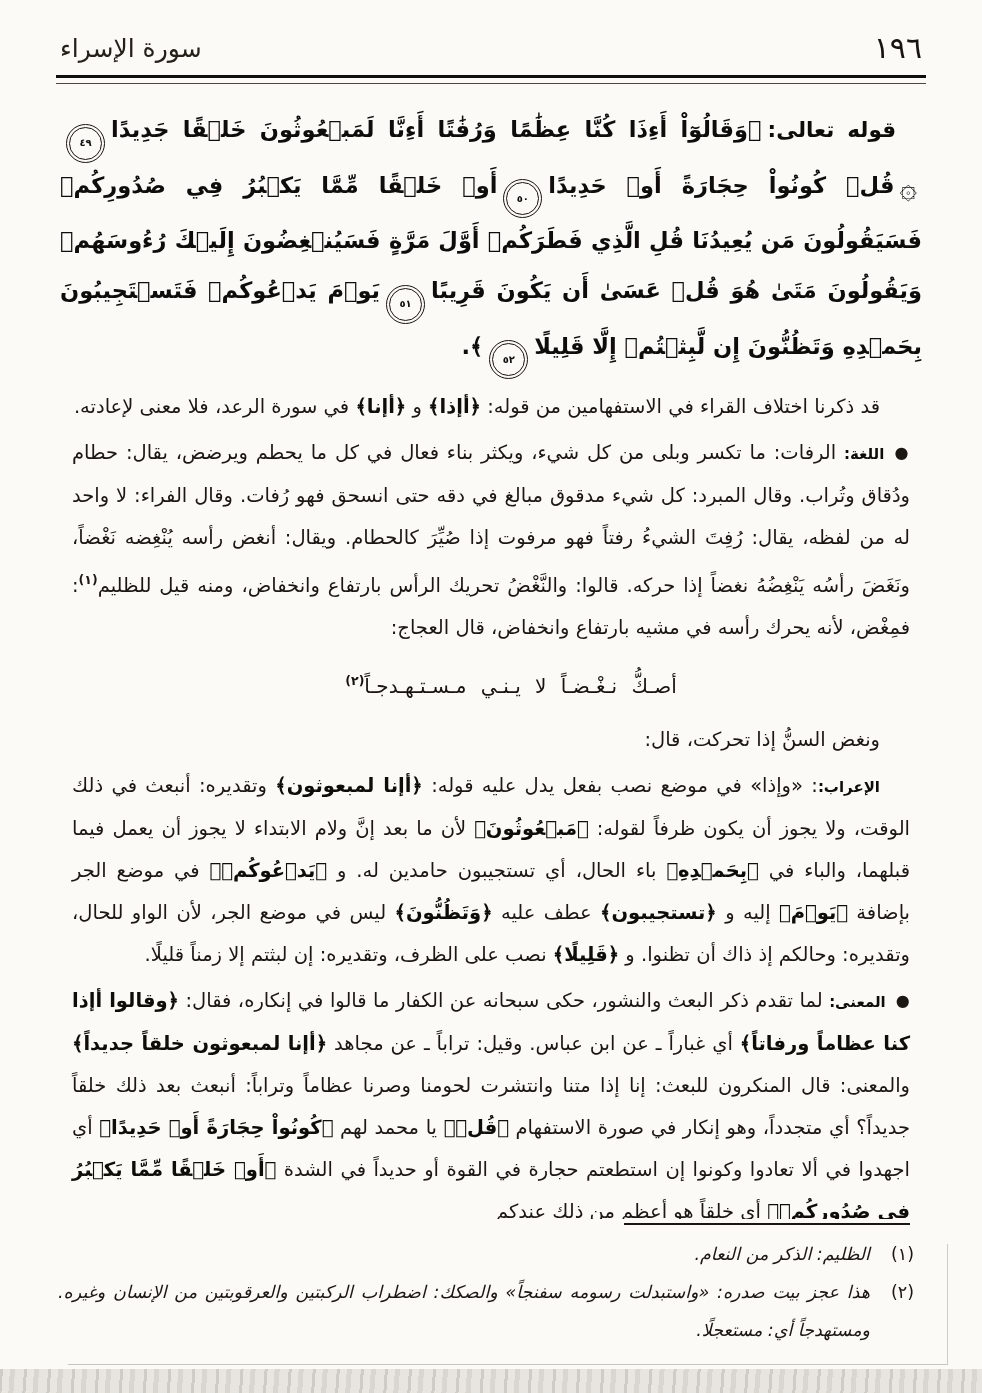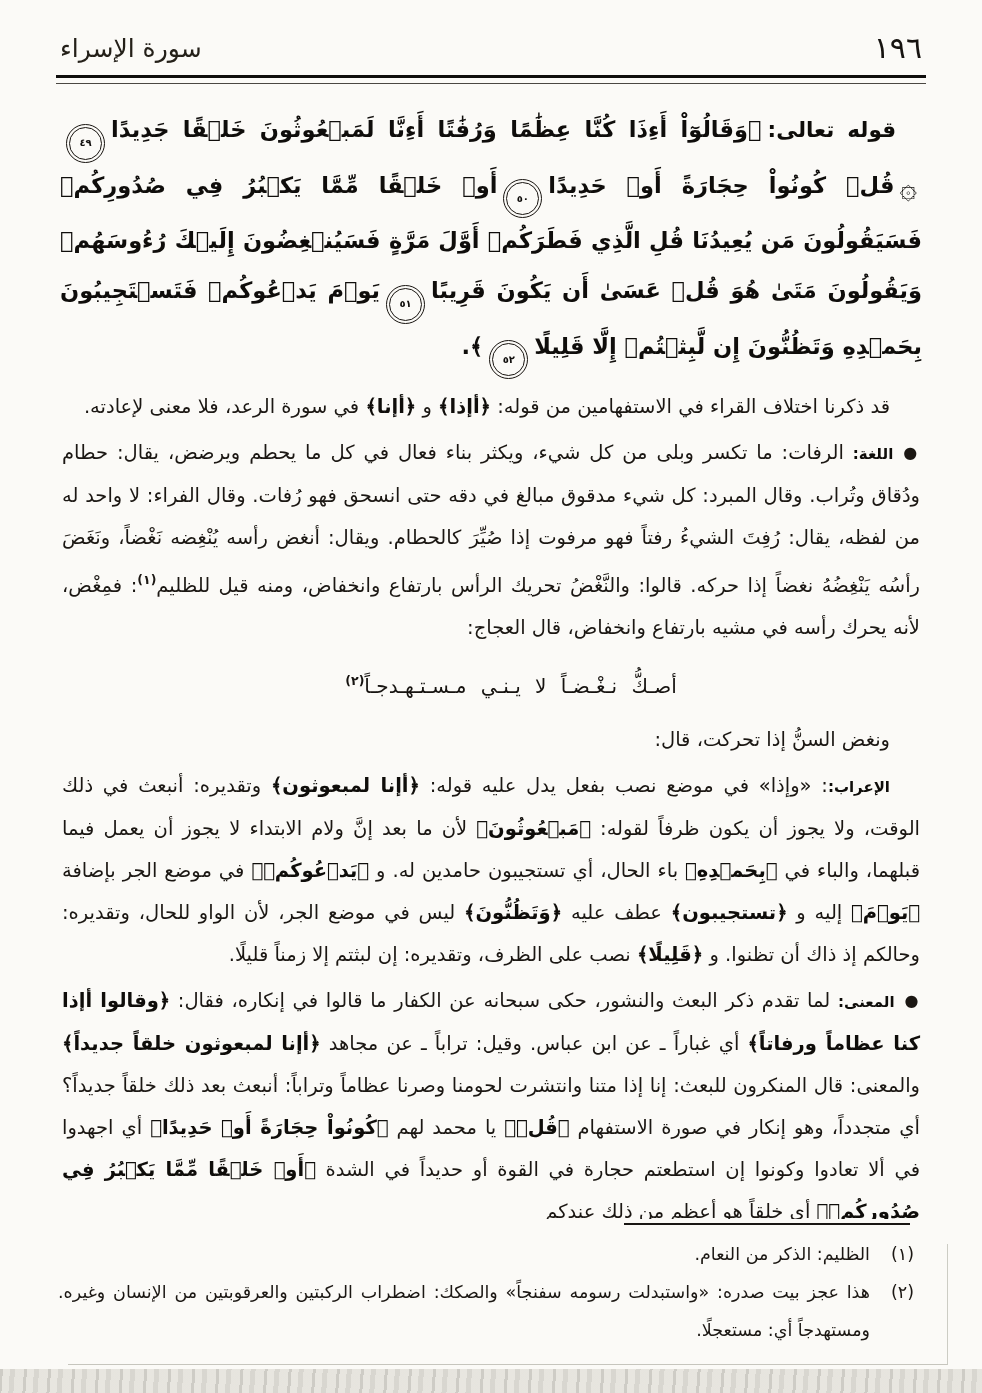--- a/index.html
+++ b/index.html
@@ -26,39 +26,39 @@
   .ayah{
     display:inline-flex;align-items:center;justify-content:center;
     width:31px;height:31px;border:1.5px solid #17130f;border-radius:50%;
     outline:1px solid #17130f;outline-offset:2.5px;
     font-size:10px;font-weight:bold;margin:0 9px;vertical-align:-9px;text-indent:0;
   }
   .hizb{font-size:30px;vertical-align:-5px;margin:0 5px;font-weight:normal;}
 
   
   .content{margin-top:6px;}
-  .para{margin:0 8px;font-size:19.5px;line-height:42px;text-align:justify;color:#1b1713;}
+  .para{margin:0 18px;font-size:19.5px;line-height:42px;text-align:justify;color:#1b1713;}
   .para{margin-bottom:4px;margin-top:4px;}
   .para.indent{text-indent:30px;}
   .bullet{font-size:16px;vertical-align:1px;margin-left:10px;}
   .lead{font-weight:bold;font-size:15px;color:#0f0d0a;}
   .bq{font-weight:bold;color:#0f0d0a;}
   .fnref{font-size:12.5px;font-weight:bold;}
   .verse{text-align:center;margin:10px 0 10px 40px;font-size:20px;line-height:46px;}
   .verse-text{padding:1px 14px 3px 14px;letter-spacing:1px;word-spacing:8px;}
   .verse-text.highlight{
     background:linear-gradient(180deg,#f1fbe9 0%,#b9edaa 40%,#49c947 100%);
   }
 
   
   .footer{position:absolute;left:54px;right:54px;bottom:44px;background:#fbfaf7;padding-top:4px;}
   .fn-sep{width:286px;border-top:2px solid #191613;margin:0 18px 10px 0;}
   .fn-row{display:flex;font-size:17.5px;line-height:38px;color:#1b1713;}
   .fn-num{flex:0 0 58px;padding-right:14px;box-sizing:border-box;}
-  .fn-text{flex:1;text-align:justify;padding-left:4px;}
+  .fn-text{flex:1;text-align:justify;padding-left:4px;font-style:italic;}
 
   
   .page-edge{position:absolute;left:68px;right:34px;bottom:28px;height:120px;
     border-bottom:1px solid #c6c5bd;border-right:1px solid #ccccc4;pointer-events:none;}
   .bottom-band{
     position:absolute;left:0;right:0;bottom:0;height:24px;
     background:
       repeating-linear-gradient(94deg,rgba(110,108,100,.22) 0 3px,rgba(225,223,216,.12) 3px 10px,rgba(140,138,130,.18) 10px 15px,rgba(210,208,200,.1) 15px 24px),
       #e9e7e1;
     filter:blur(.4px);

